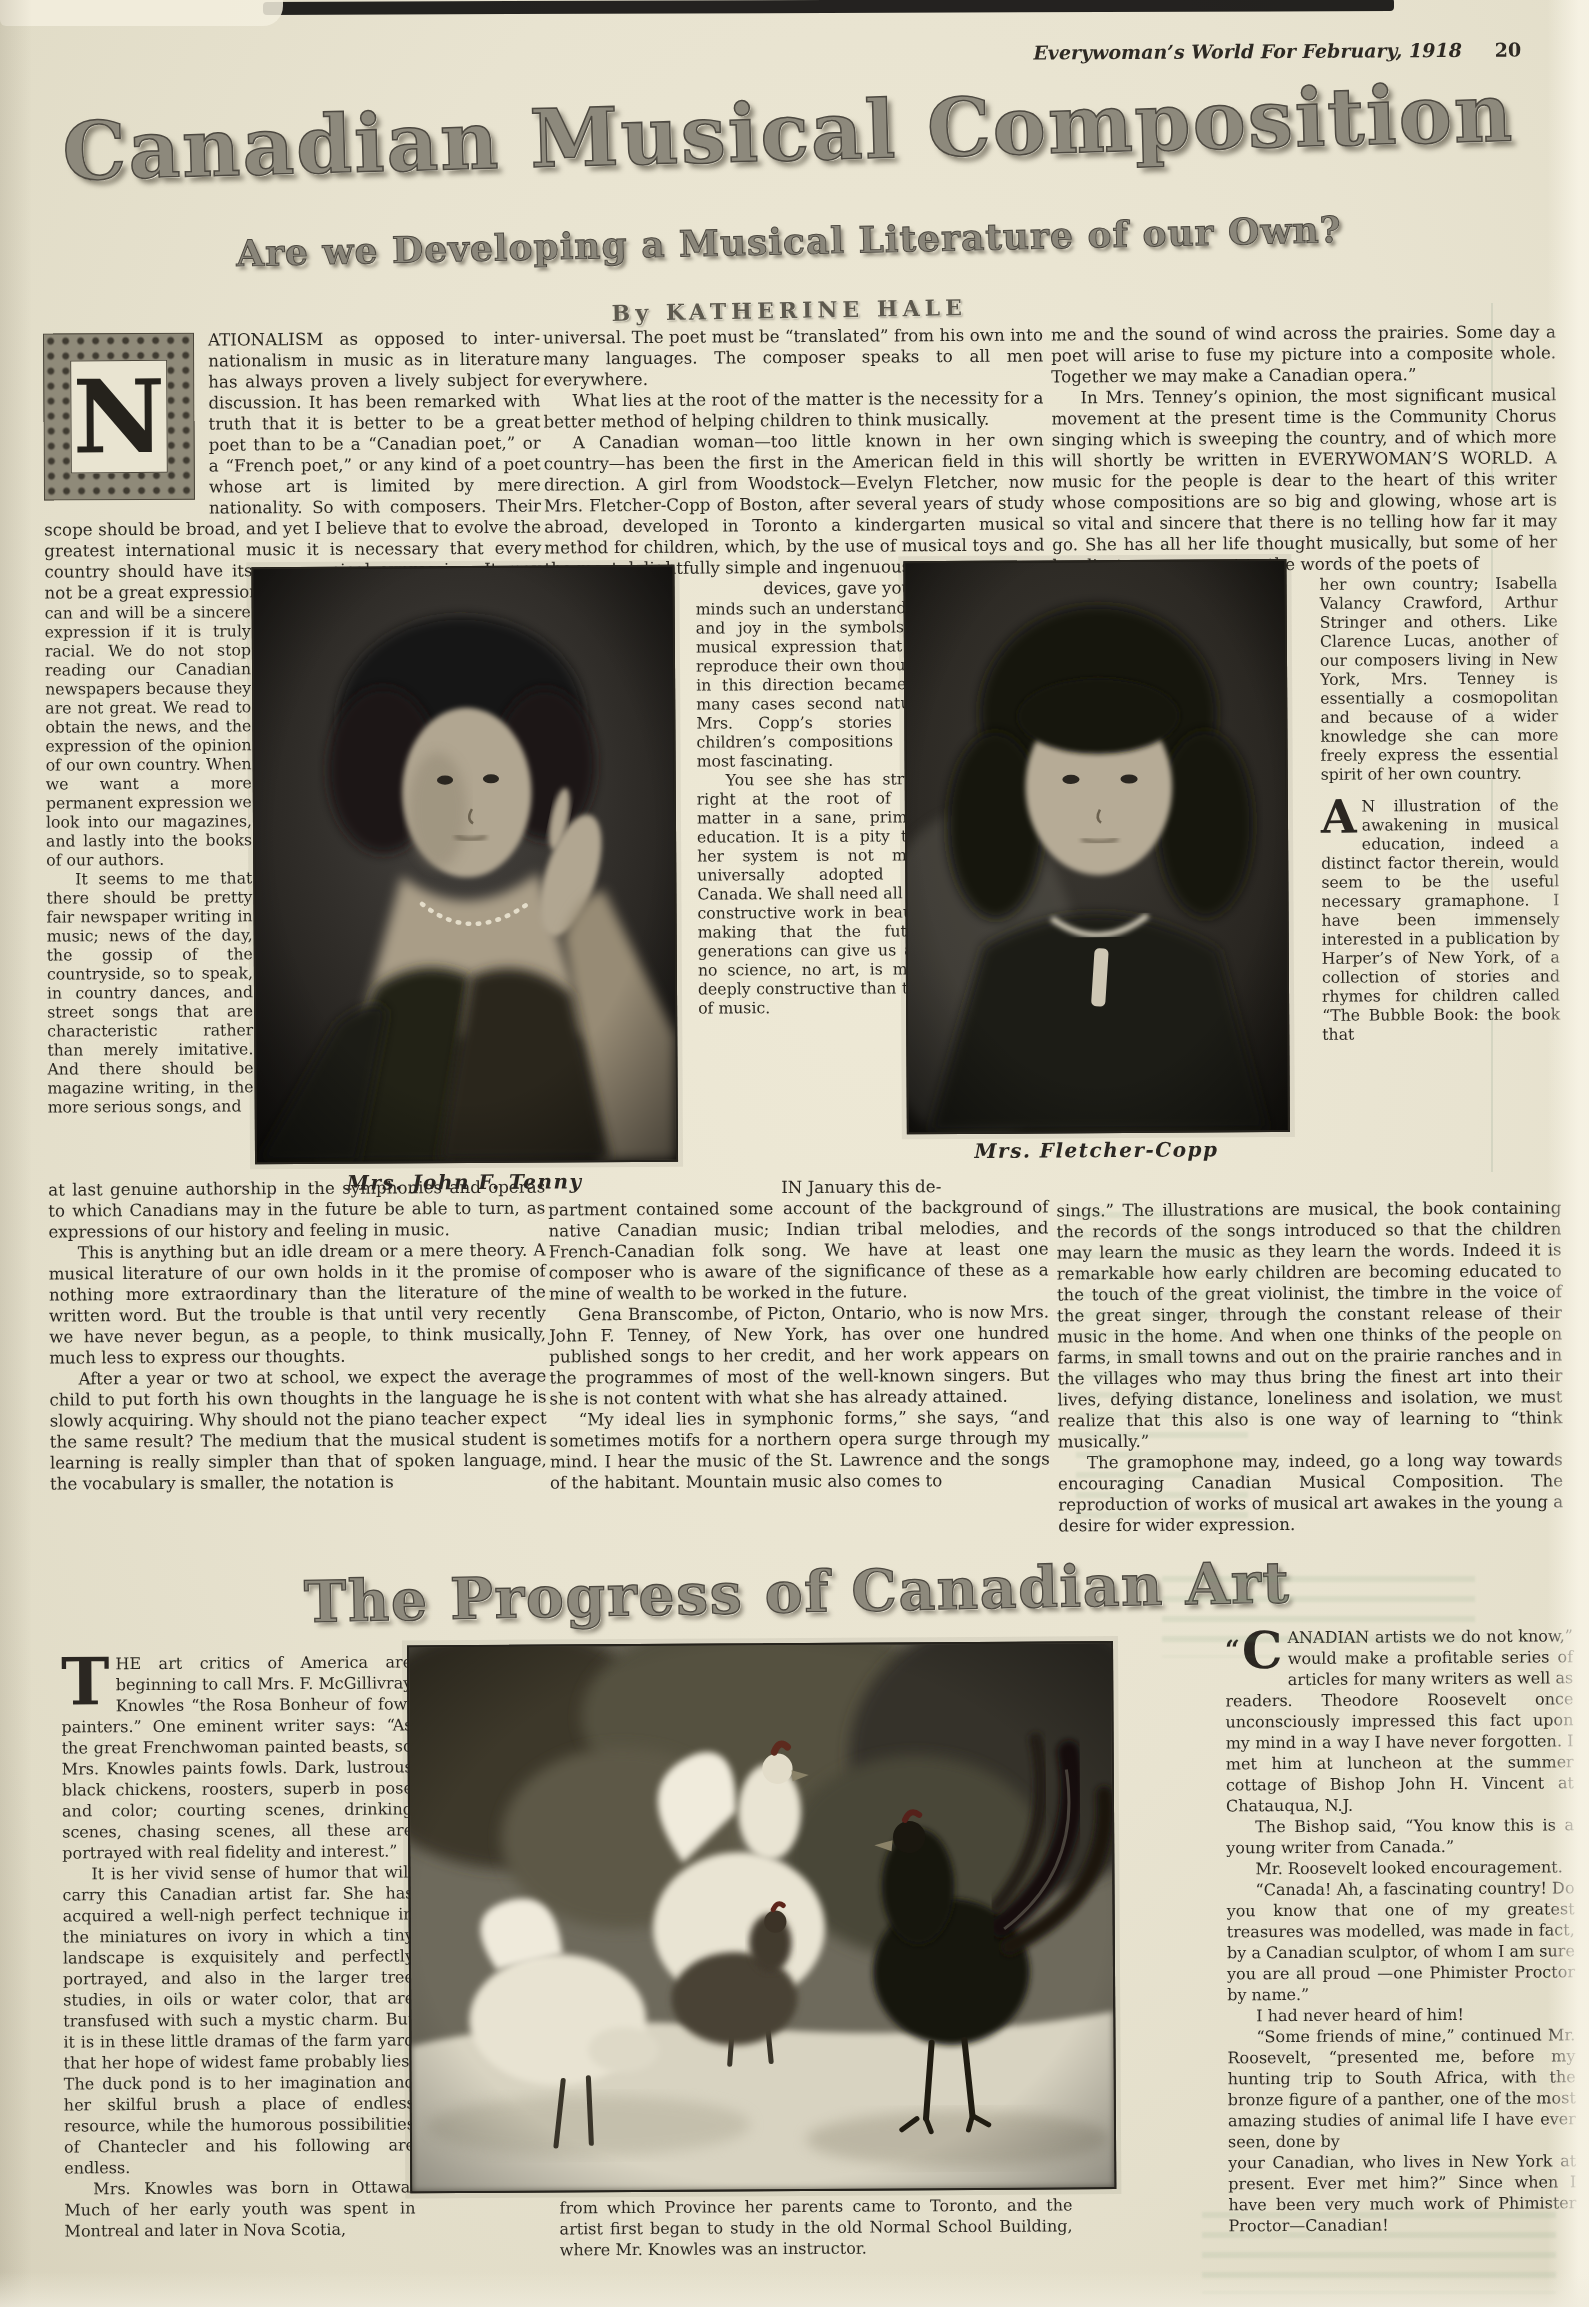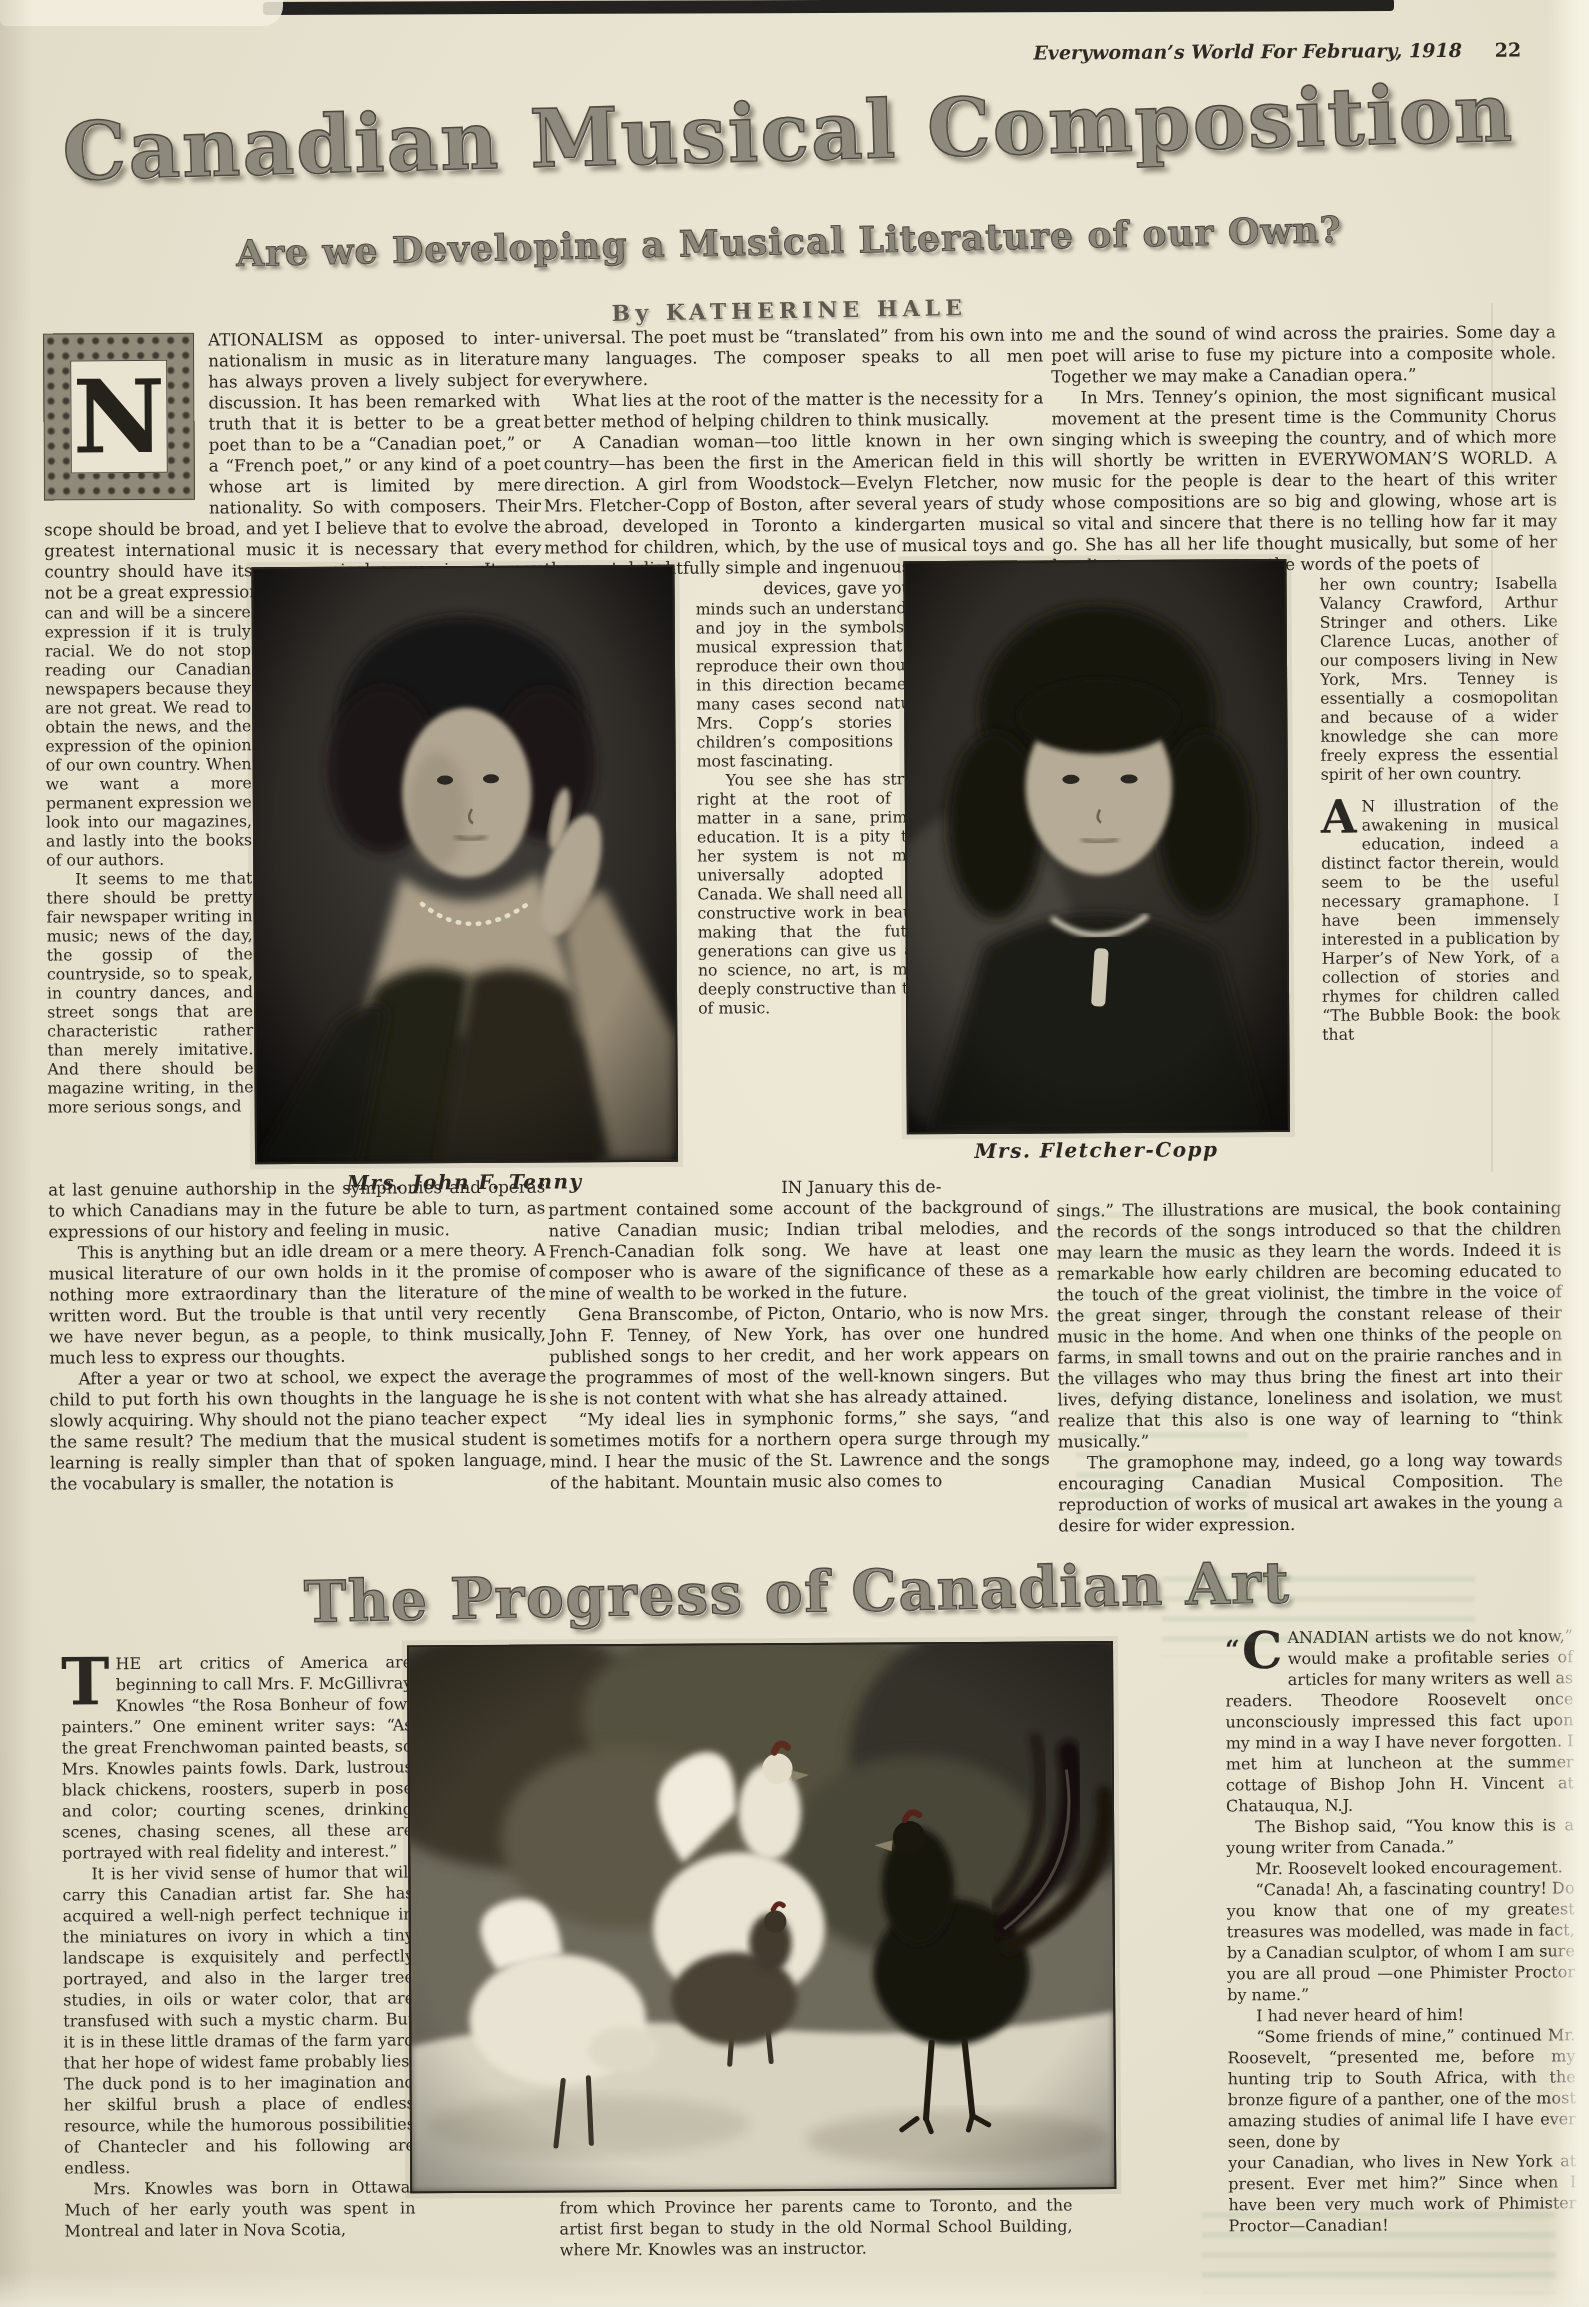--- a/index.html
+++ b/index.html
@@ -60,21 +60,21 @@
   .ghost{background:repeating-linear-gradient(180deg, rgba(115,158,118,.12) 0 6px, rgba(0,0,0,0) 6px 20px);filter:blur(1px);}
 </style>
 </head>
 <body>
 
 <div class="page">
   <div class="tilt">
 
     <div class="abs header">
       <span class="journal">Everywoman’s World For February, 1918</span>
-      <span class="pageno">22</span>
+      <span class="pageno">20</span>
     </div>
 
     <div class="abs big-title">Canadian Musical Composition</div>
     <div class="abs sub-title">Are we Developing a Musical Literature of our Own?</div>
     <div class="abs byline">By KATHERINE HALE</div>
 
     <div class="abs body-txt" style="left:48px;top:326px;width:497px;">
       <div class="para">
         <span class="init-frame">
           <span class="init-inner">

